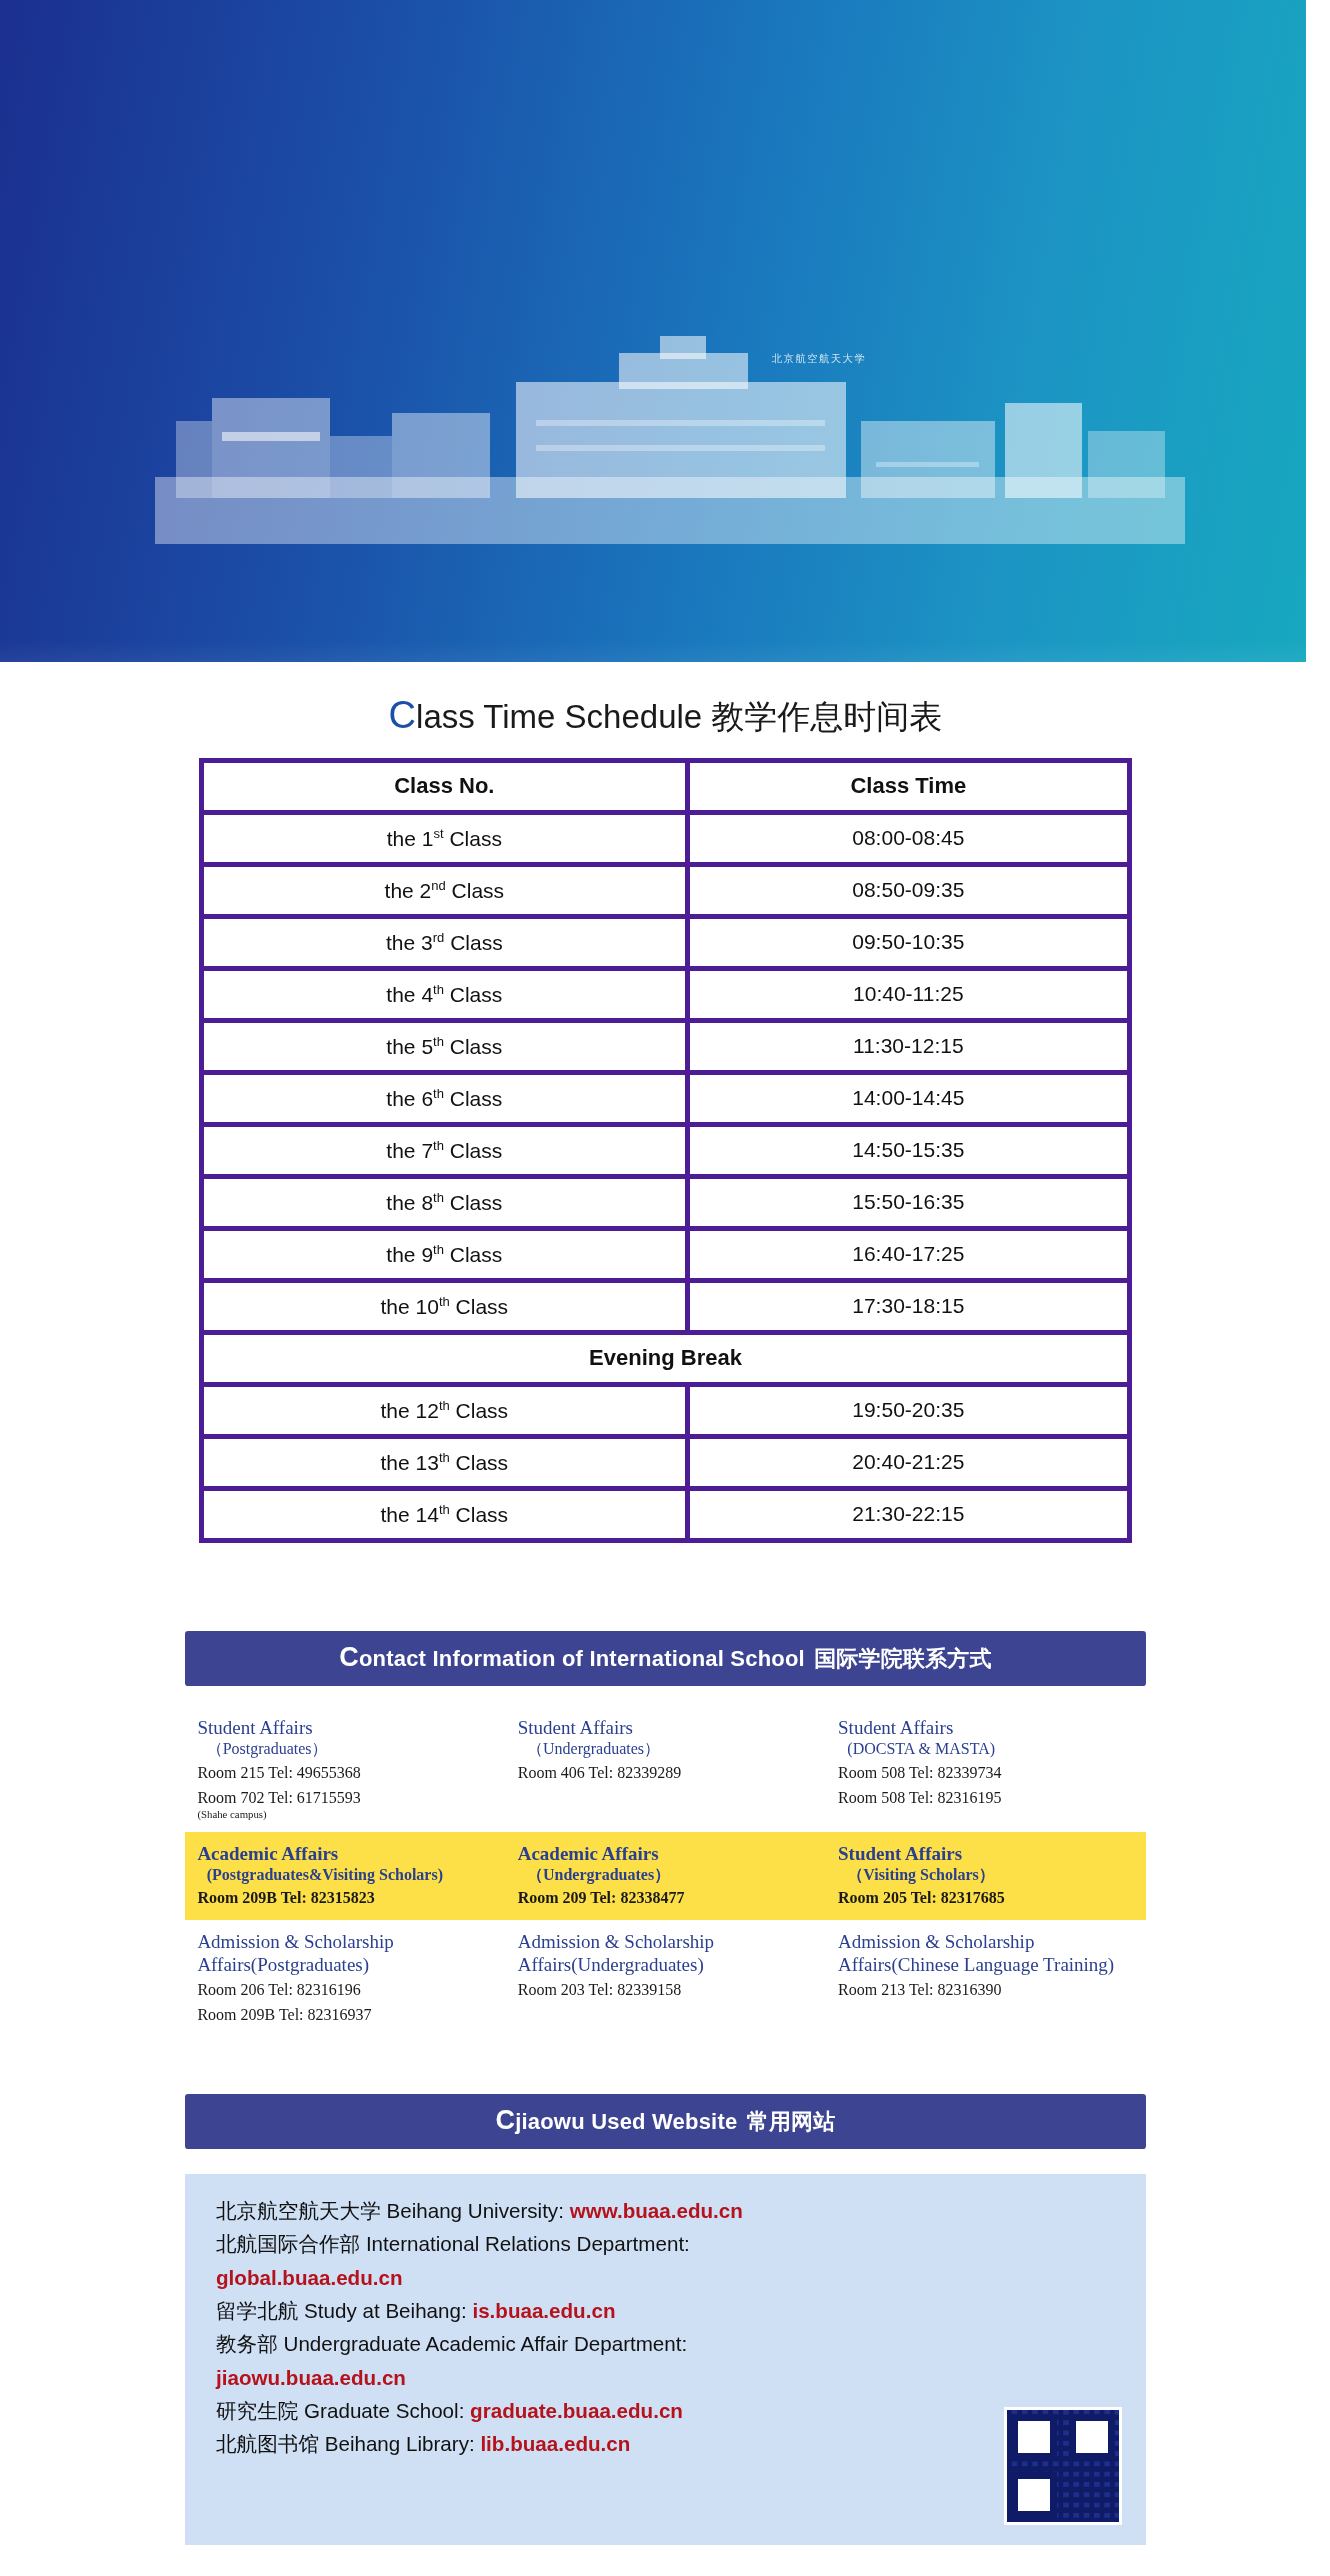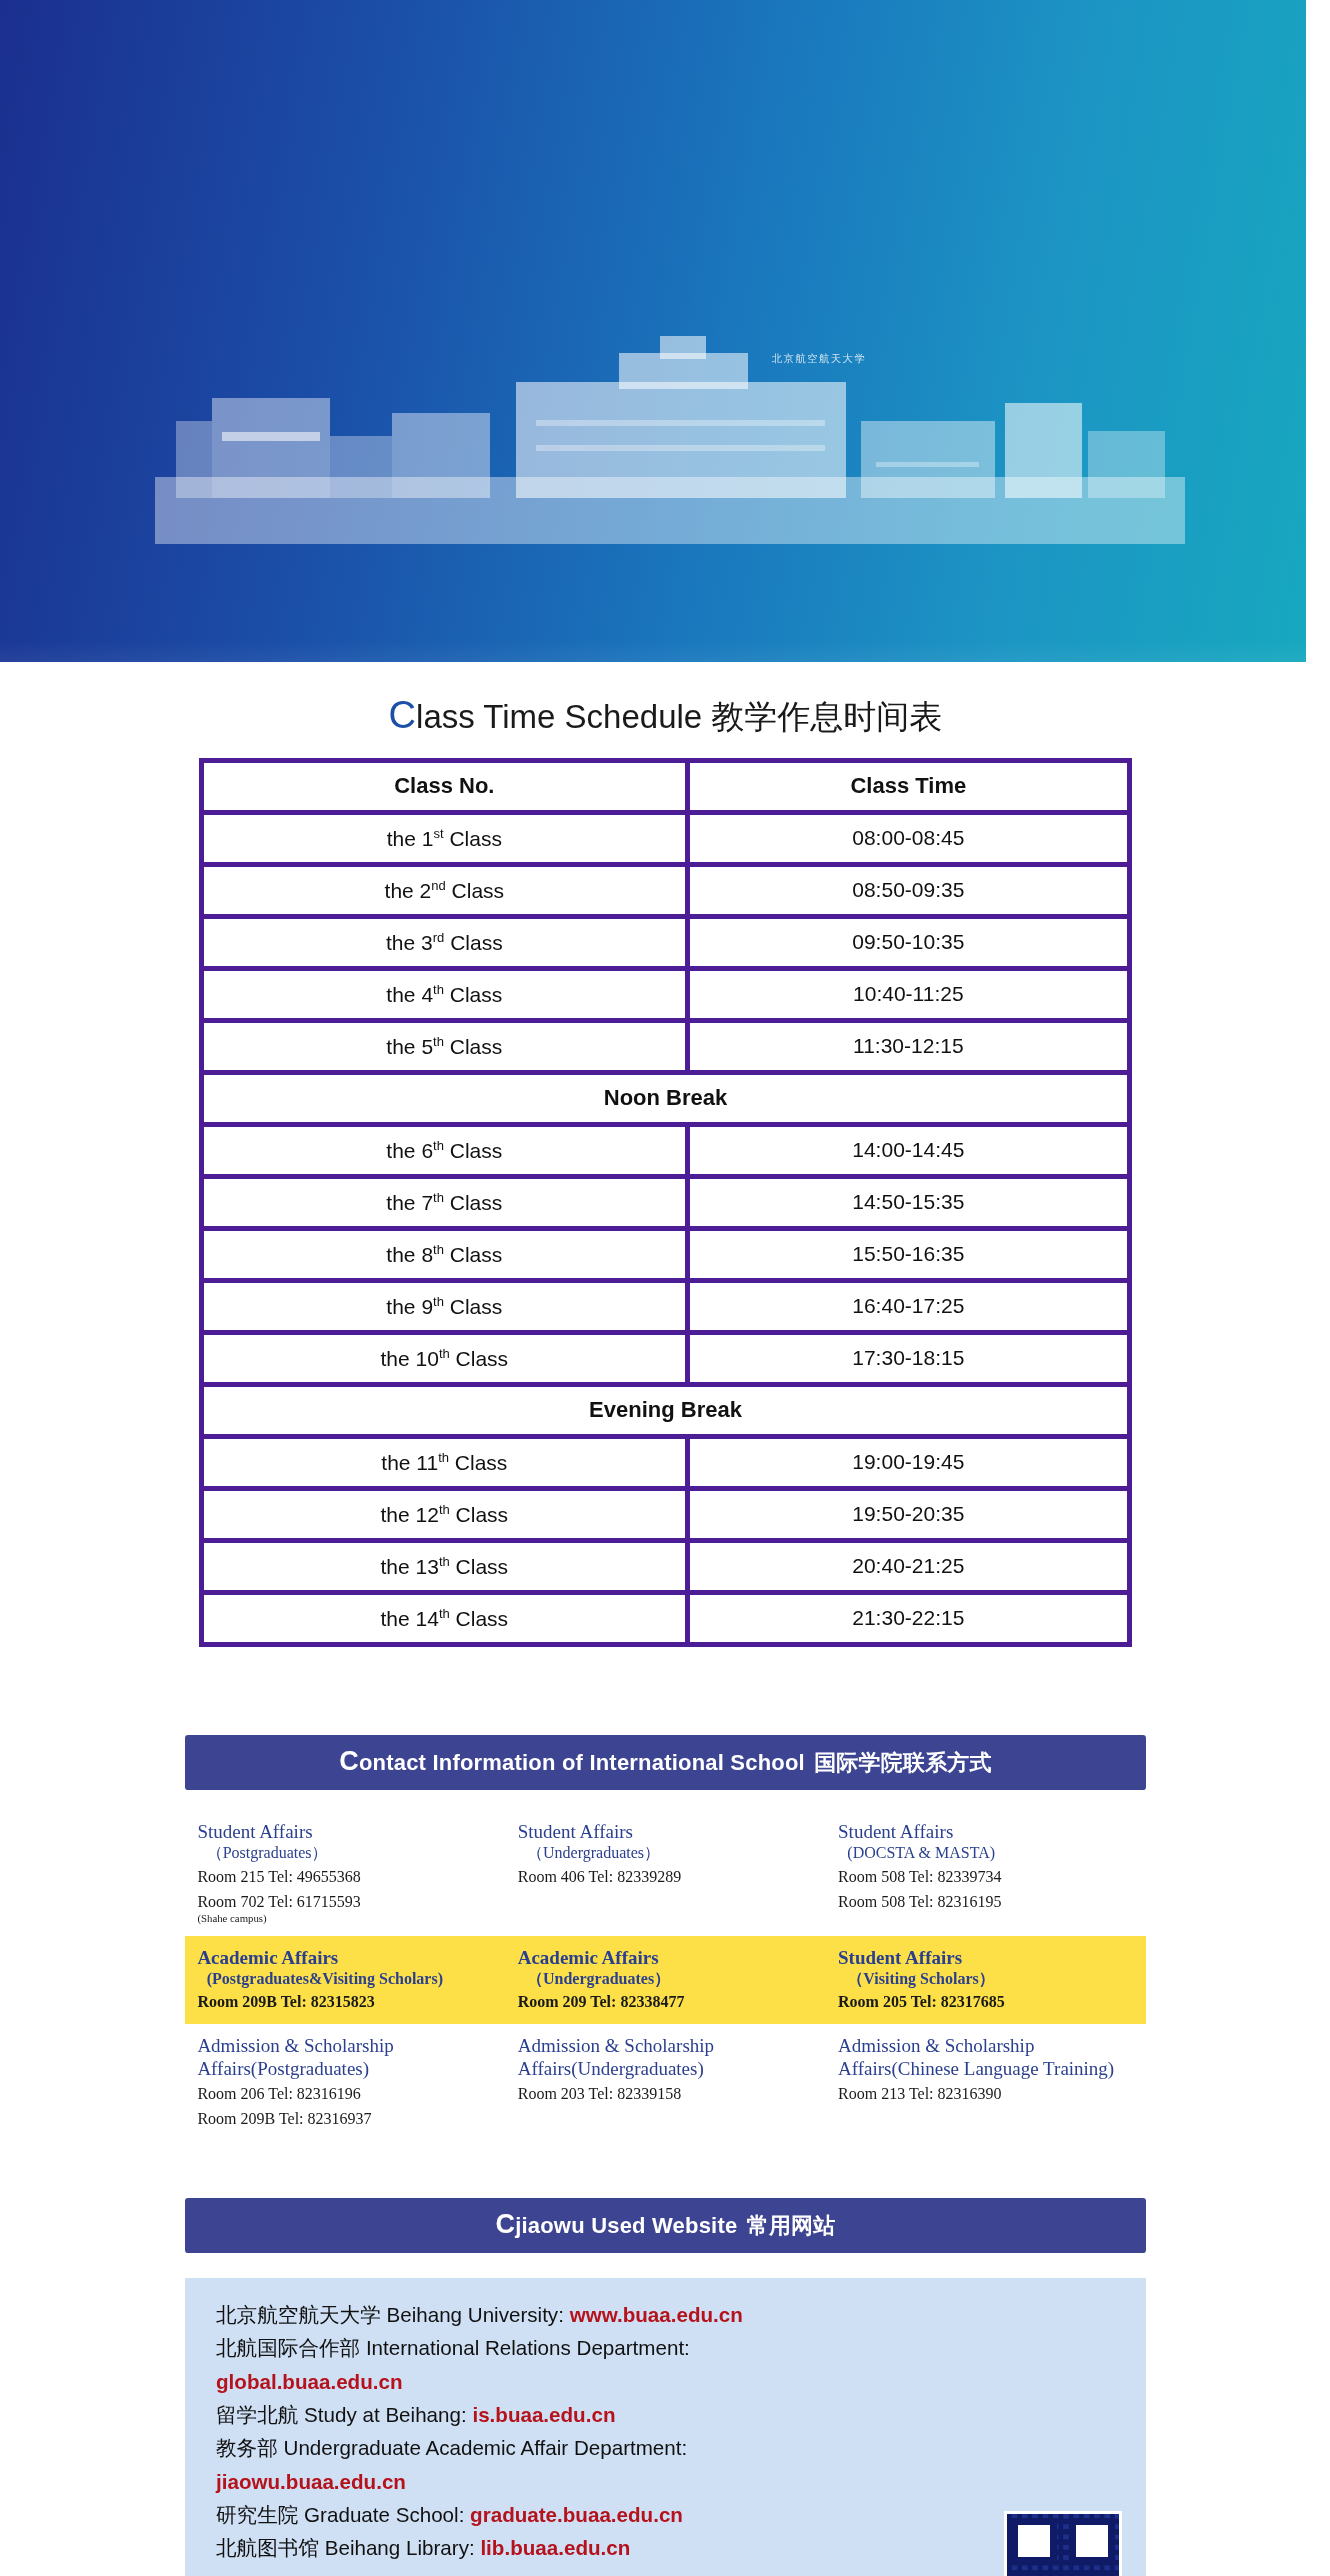--- a/index.html
+++ b/index.html
@@ -286,23 +286,20 @@
             </tr>
             <tr>
               <td>the 4<sup>th</sup> Class</td>
               <td>10:40-11:25</td>
             </tr>
             <tr>
               <td>the 5<sup>th</sup> Class</td>
               <td>11:30-12:15</td>
             </tr>
             <tr>
-              <td colspan="2" class="break">Noon Break</td>
-            </tr>
-            <tr>
               <td>the 6<sup>th</sup> Class</td>
               <td>14:00-14:45</td>
             </tr>
             <tr>
               <td>the 7<sup>th</sup> Class</td>
               <td>14:50-15:35</td>
             </tr>
             <tr>
               <td>the 8<sup>th</sup> Class</td>
               <td>15:50-16:35</td>
@@ -310,24 +307,20 @@
             <tr>
               <td>the 9<sup>th</sup> Class</td>
               <td>16:40-17:25</td>
             </tr>
             <tr>
               <td>the 10<sup>th</sup> Class</td>
               <td>17:30-18:15</td>
             </tr>
             <tr>
               <td colspan="2" class="break">Evening Break</td>
-            </tr>
-            <tr>
-              <td>the 11<sup>th</sup> Class</td>
-              <td>19:00-19:45</td>
             </tr>
             <tr>
               <td>the 12<sup>th</sup> Class</td>
               <td>19:50-20:35</td>
             </tr>
             <tr>
               <td>the 13<sup>th</sup> Class</td>
               <td>20:40-21:25</td>
             </tr>
             <tr>

